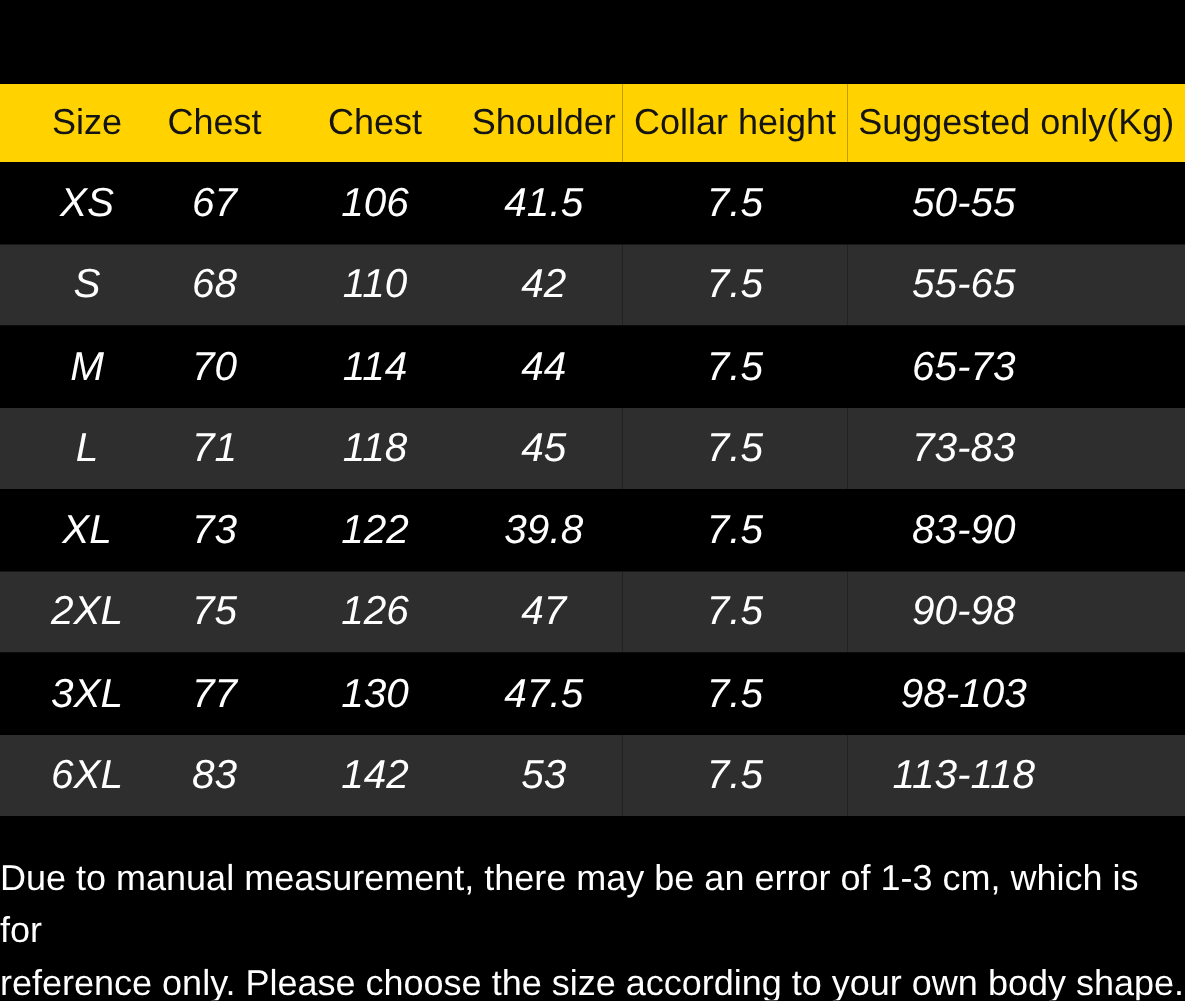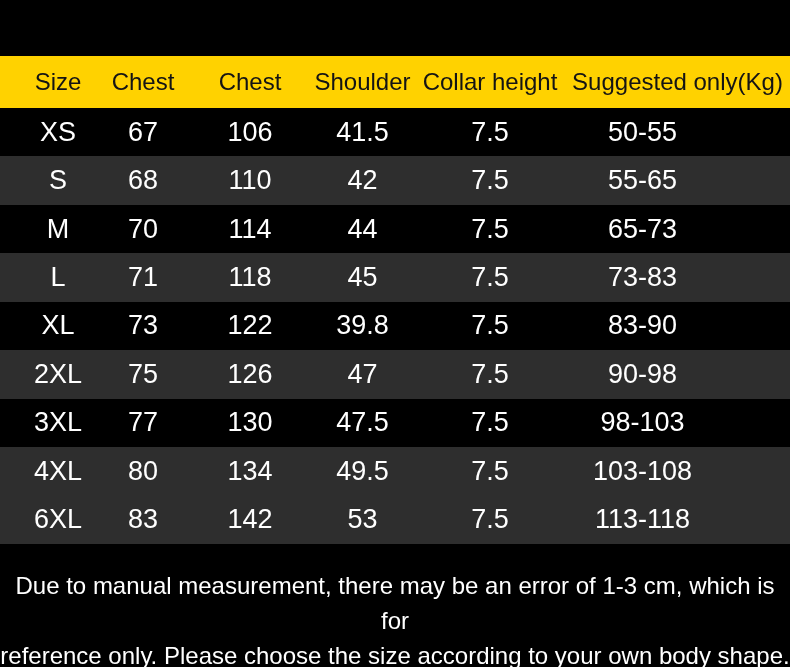--- a/index.html
+++ b/index.html
@@ -40,32 +40,32 @@
   }
   th:first-child { padding-left: 20px; margin-top: 40px; }
   tbody td {
     font-size: 27px;
     font-weight: 400;
     color: var(--body-text, #ffffff);
     text-align: center;
     padding: 0;
     vertical-align: middle;
     white-space: nowrap;
+    font-style: italic;
   }
   tbody td:first-child { padding-left: 20px; }
   tbody td:last-child  { padding-right: 70px; }
   tr.row-black { background: var(--row-black, #000000); }
   tr.row-gray  { background: var(--row-gray, #2e2e2e); }
   .footer {
     box-sizing: border-box;
     height: 123px;
     padding-top: 24px;
     background: var(--row-black, #000);
     color: var(--body-text, #ffffff);
-    text-align: center;
     font-size: 24px;
     line-height: 35px;
   }
 </style>
 </head>
 <body>
 
 <div class="frame">
 
   <div class="top-band"></div>
@@ -140,28 +140,20 @@
     </tr>
         <tr class="row-black">
       <td>3XL</td>
       <td>77</td>
       <td>130</td>
       <td>47.5</td>
       <td>7.5</td>
       <td>98-103</td>
     </tr>
         <tr class="row-gray">
-      <td>4XL</td>
-      <td>80</td>
-      <td>134</td>
-      <td>49.5</td>
-      <td>7.5</td>
-      <td>103-108</td>
-    </tr>
-        <tr class="row-gray">
       <td>6XL</td>
       <td>83</td>
       <td>142</td>
       <td>53</td>
       <td>7.5</td>
       <td>113-118</td>
     </tr>
       </tbody>
   </table>
 

